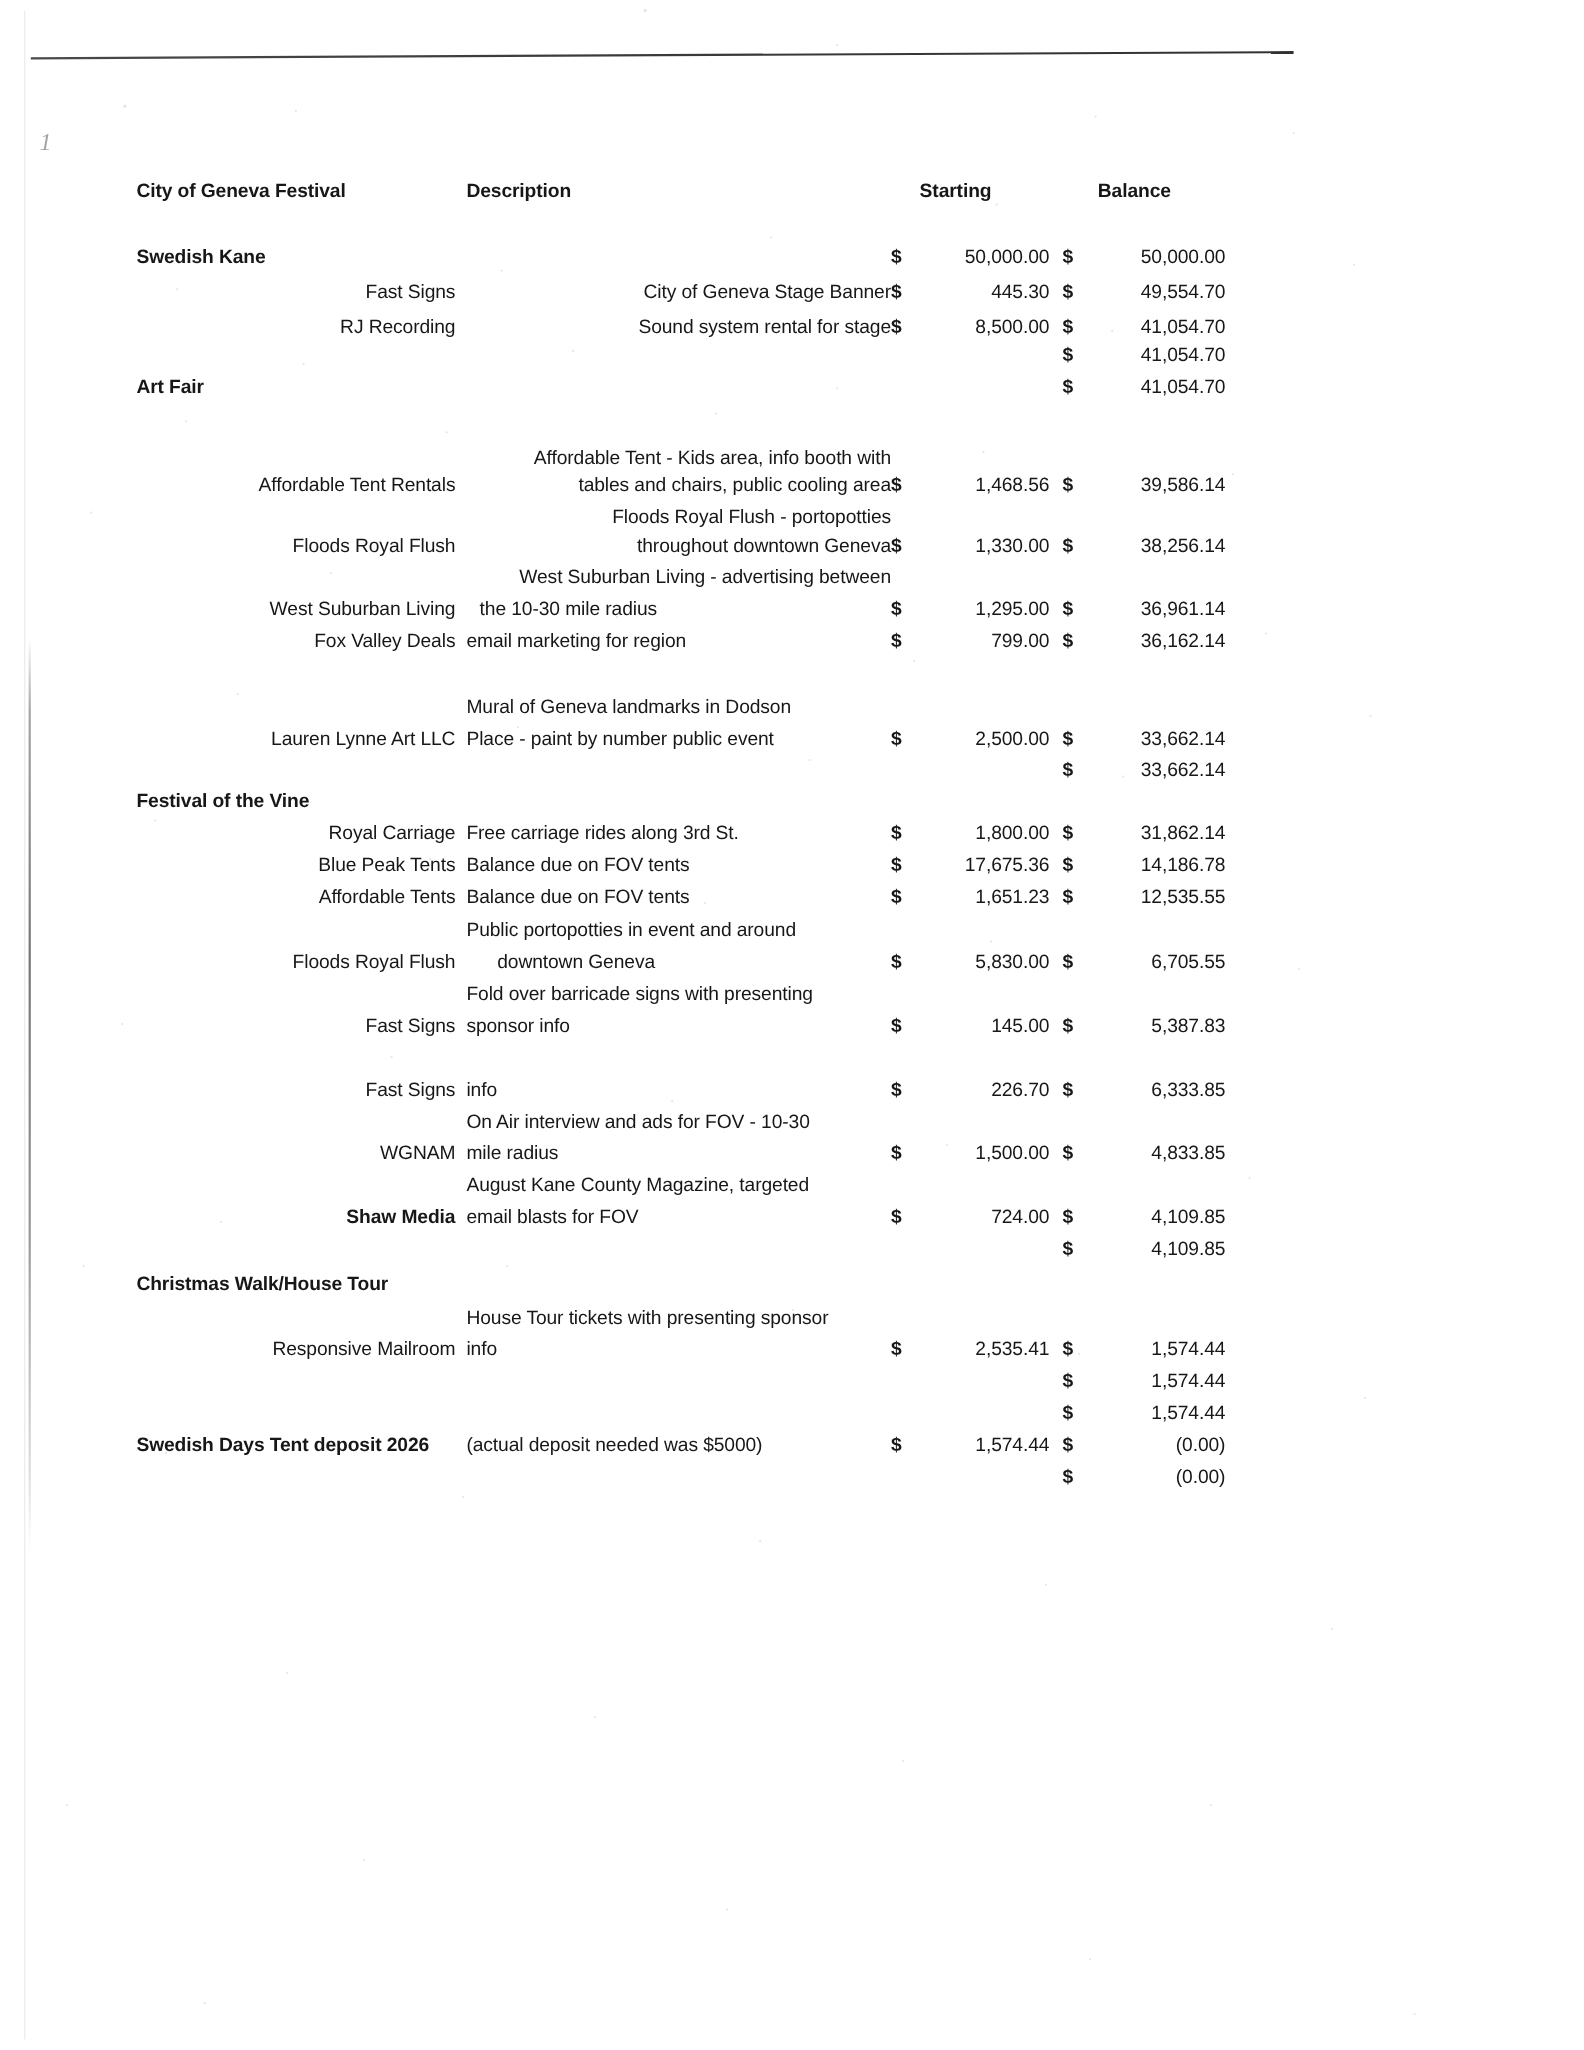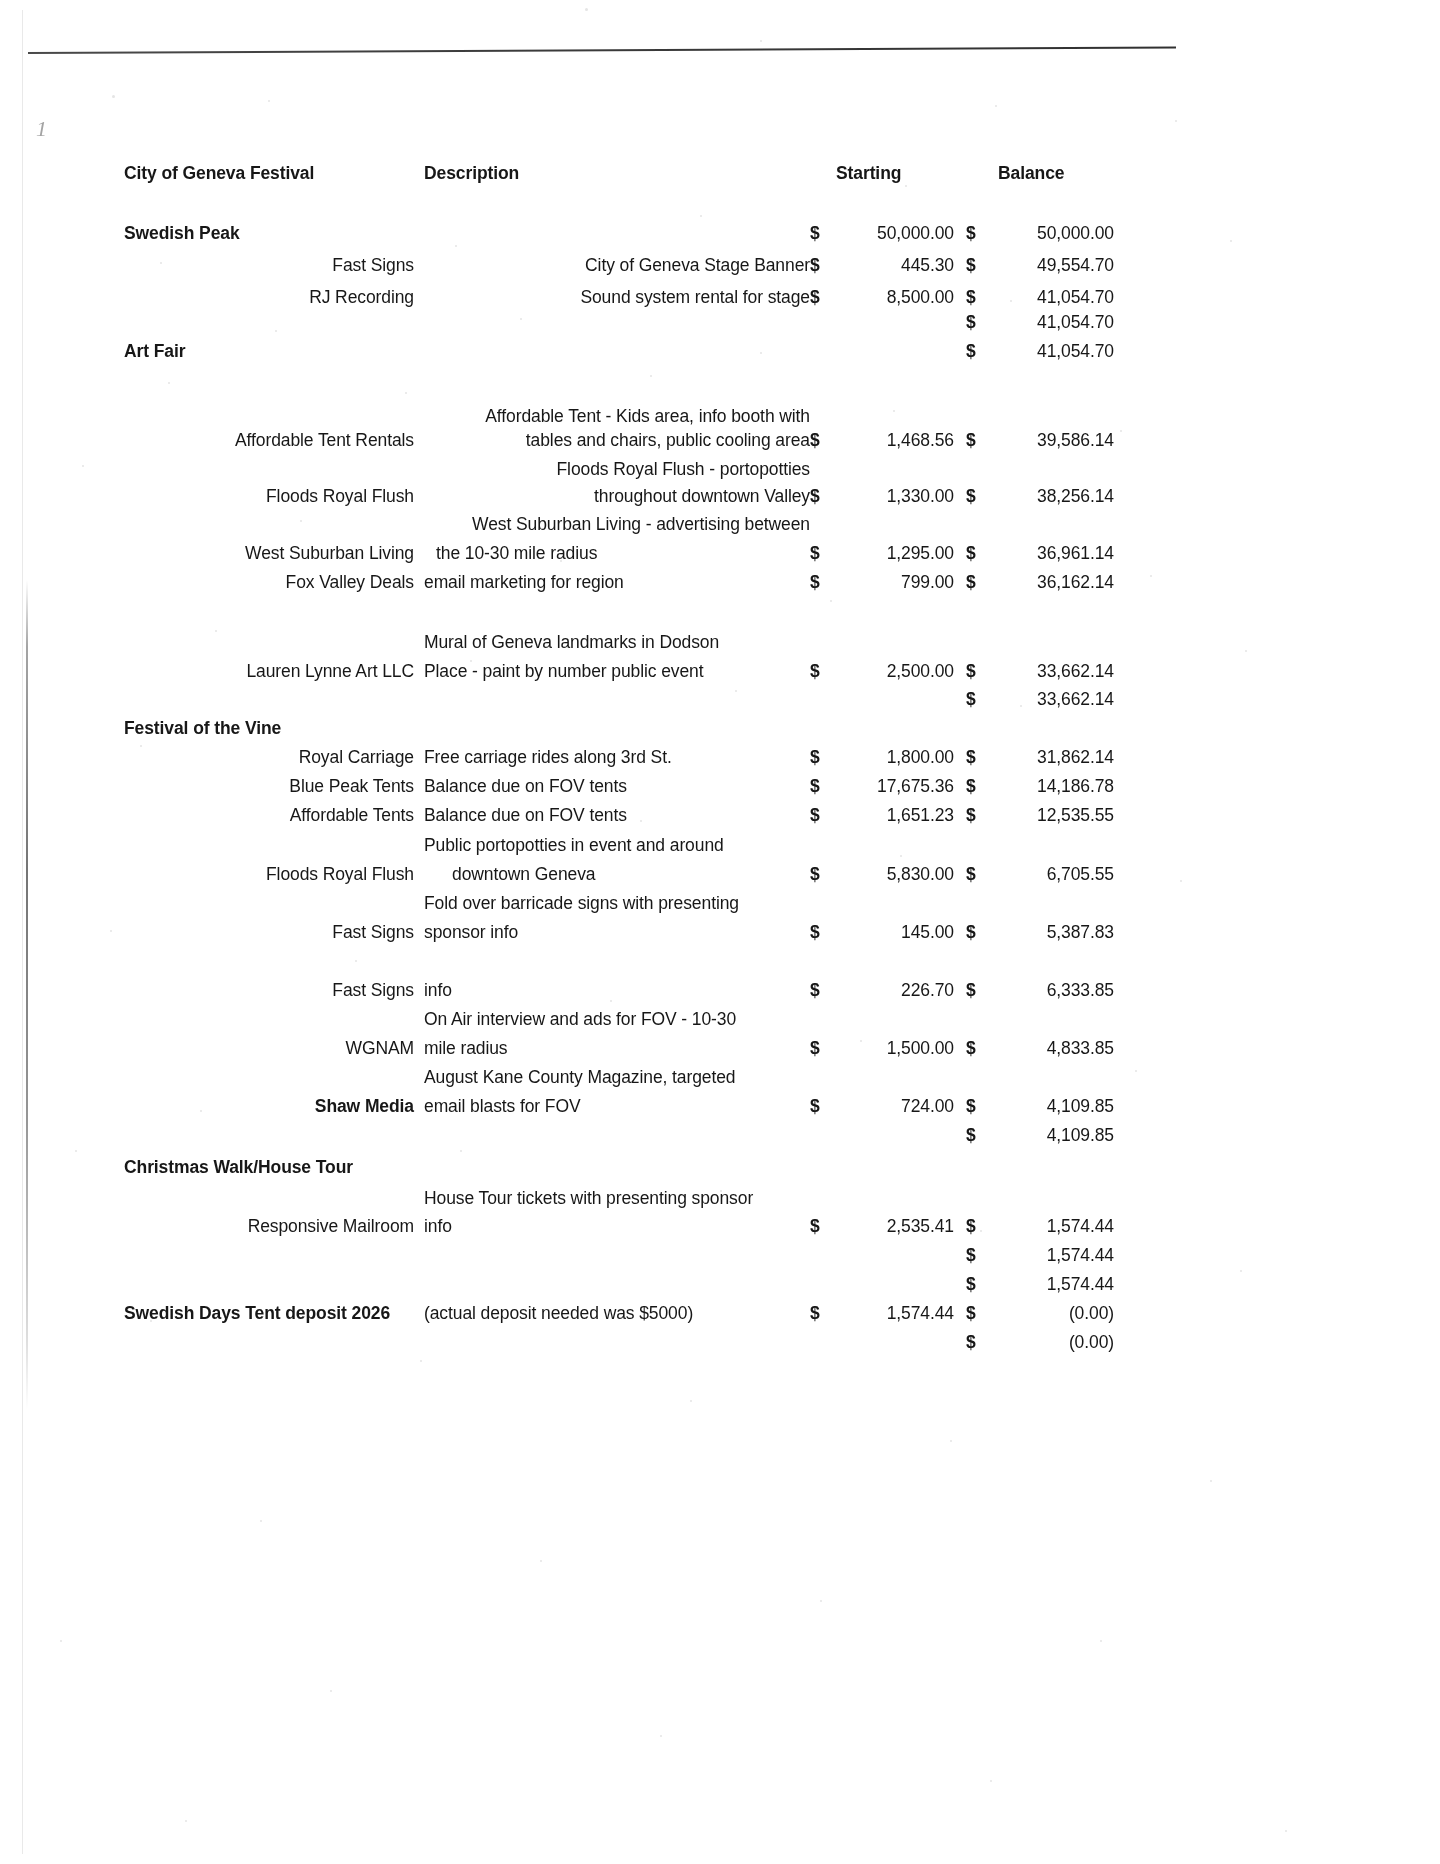--- a/index.html
+++ b/index.html
@@ -81,21 +81,21 @@
 <div id="ledger">
     <div class="row hdr" style="top: 158px;">
       <div class="c-vendor">City of Geneva Festival</div>
       <div class="c-desc">Description</div>
       <div class="c-scur"></div>
       <div class="c-start">Starting</div>
       <div class="c-bcur"></div>
       <div class="c-bal">Balance</div>
     </div>
     <div class="row section" style="top: 218px;">
-      <div class="c-vendor" style="text-align: left; padding-left: 4px;">Swedish Peak</div>
+      <div class="c-vendor" style="text-align: left; padding-left: 4px;">Swedish Kane</div>
       <div class="c-desc" style="text-align: right;"></div>
       <div class="c-scur">$</div>
       <div class="c-start">50,000.00</div>
       <div class="c-bcur">$</div>
       <div class="c-bal">50,000.00</div>
     </div>
     <div class="row" style="top: 250px;">
       <div class="c-vendor" style="text-align: right; font-weight: normal; padding-right: 6px;">Fast Signs</div>
       <div class="c-desc" style="text-align: right;">City of Geneva Stage Banner</div>
       <div class="c-scur">$</div>
@@ -146,21 +146,21 @@
     <div class="row wrapline" style="top: 454px;">
       <div class="c-vendor"></div>
       <div class="c-desc" style="text-align: right;">Floods Royal Flush  - portopotties</div>
       <div class="c-scur"></div>
       <div class="c-start"></div>
       <div class="c-bcur"></div>
       <div class="c-bal"></div>
     </div>
     <div class="row wrapline" style="top: 481px;">
       <div class="c-vendor" style="text-align: right; font-weight: normal; padding-right: 6px;">Floods Royal Flush</div>
-      <div class="c-desc" style="text-align: right;">throughout downtown Valley</div>
+      <div class="c-desc" style="text-align: right;">throughout downtown Geneva</div>
       <div class="c-scur">$</div>
       <div class="c-start">1,330.00</div>
       <div class="c-bcur">$</div>
       <div class="c-bal">38,256.14</div>
     </div>
     <div class="row wrapline" style="top: 509px;">
       <div class="c-vendor"></div>
       <div class="c-desc" style="text-align: right;">West Suburban Living - advertising between</div>
       <div class="c-scur"></div>
       <div class="c-start"></div>

